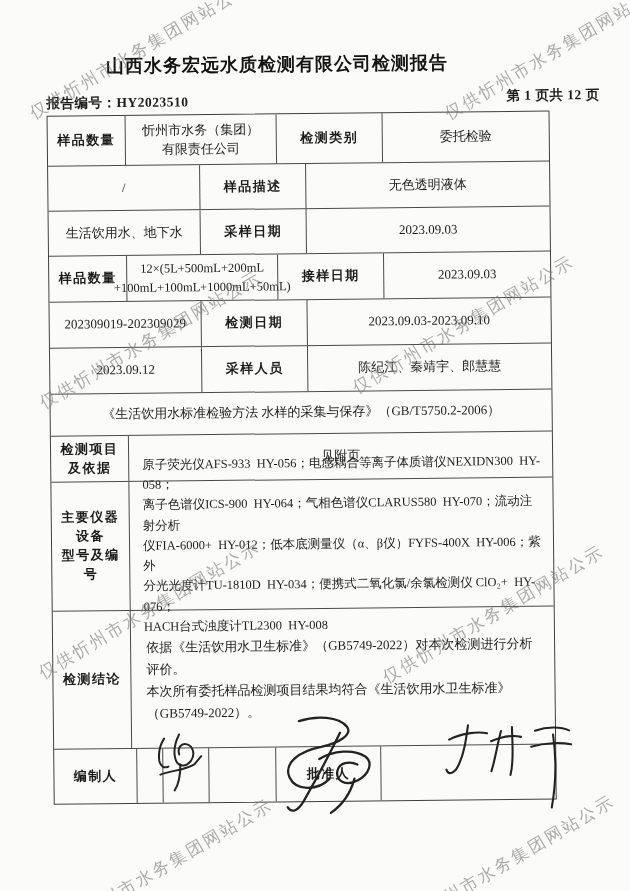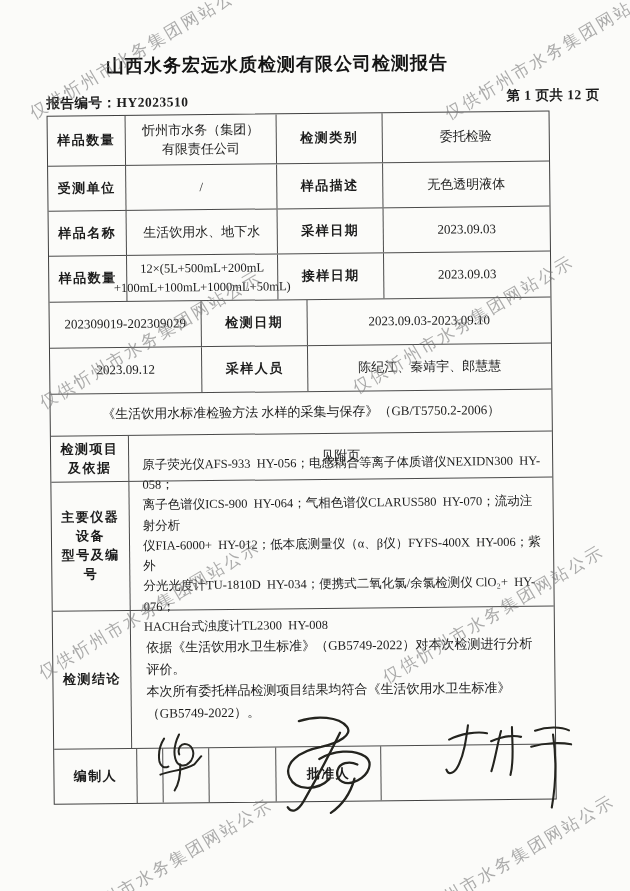--- a/index.html
+++ b/index.html
@@ -92,28 +92,26 @@
 
       <div class="trow h49">
         <div class="cell c1 lbl">样品数量</div>
         <div class="cell c2">忻州市水务（集团）
 有限责任公司</div>
         <div class="cell c3 lbl">检测类别</div>
         <div class="cell c4">委托检验</div>
       </div>
 
       <div class="trow h44">
-        <div class="cell c1 lbl">受测单位</div>
         <div class="cell c2">/</div>
         <div class="cell c3 lbl">样品描述</div>
         <div class="cell c4">无色透明液体</div>
       </div>
 
       <div class="trow h44">
-        <div class="cell c1 lbl">样品名称</div>
         <div class="cell c2">生活饮用水、地下水</div>
         <div class="cell c3 lbl">采样日期</div>
         <div class="cell c4">2023.09.03</div>
       </div>
 
       <div class="trow h45">
         <div class="cell c1 lbl">样品数量</div>
         <div class="cell c2" style="font-size:12.5px">12×(5L+500mL+200mL
 +100mL+100mL+1000mL+50mL)</div>
         <div class="cell c3 lbl">接样日期</div>

